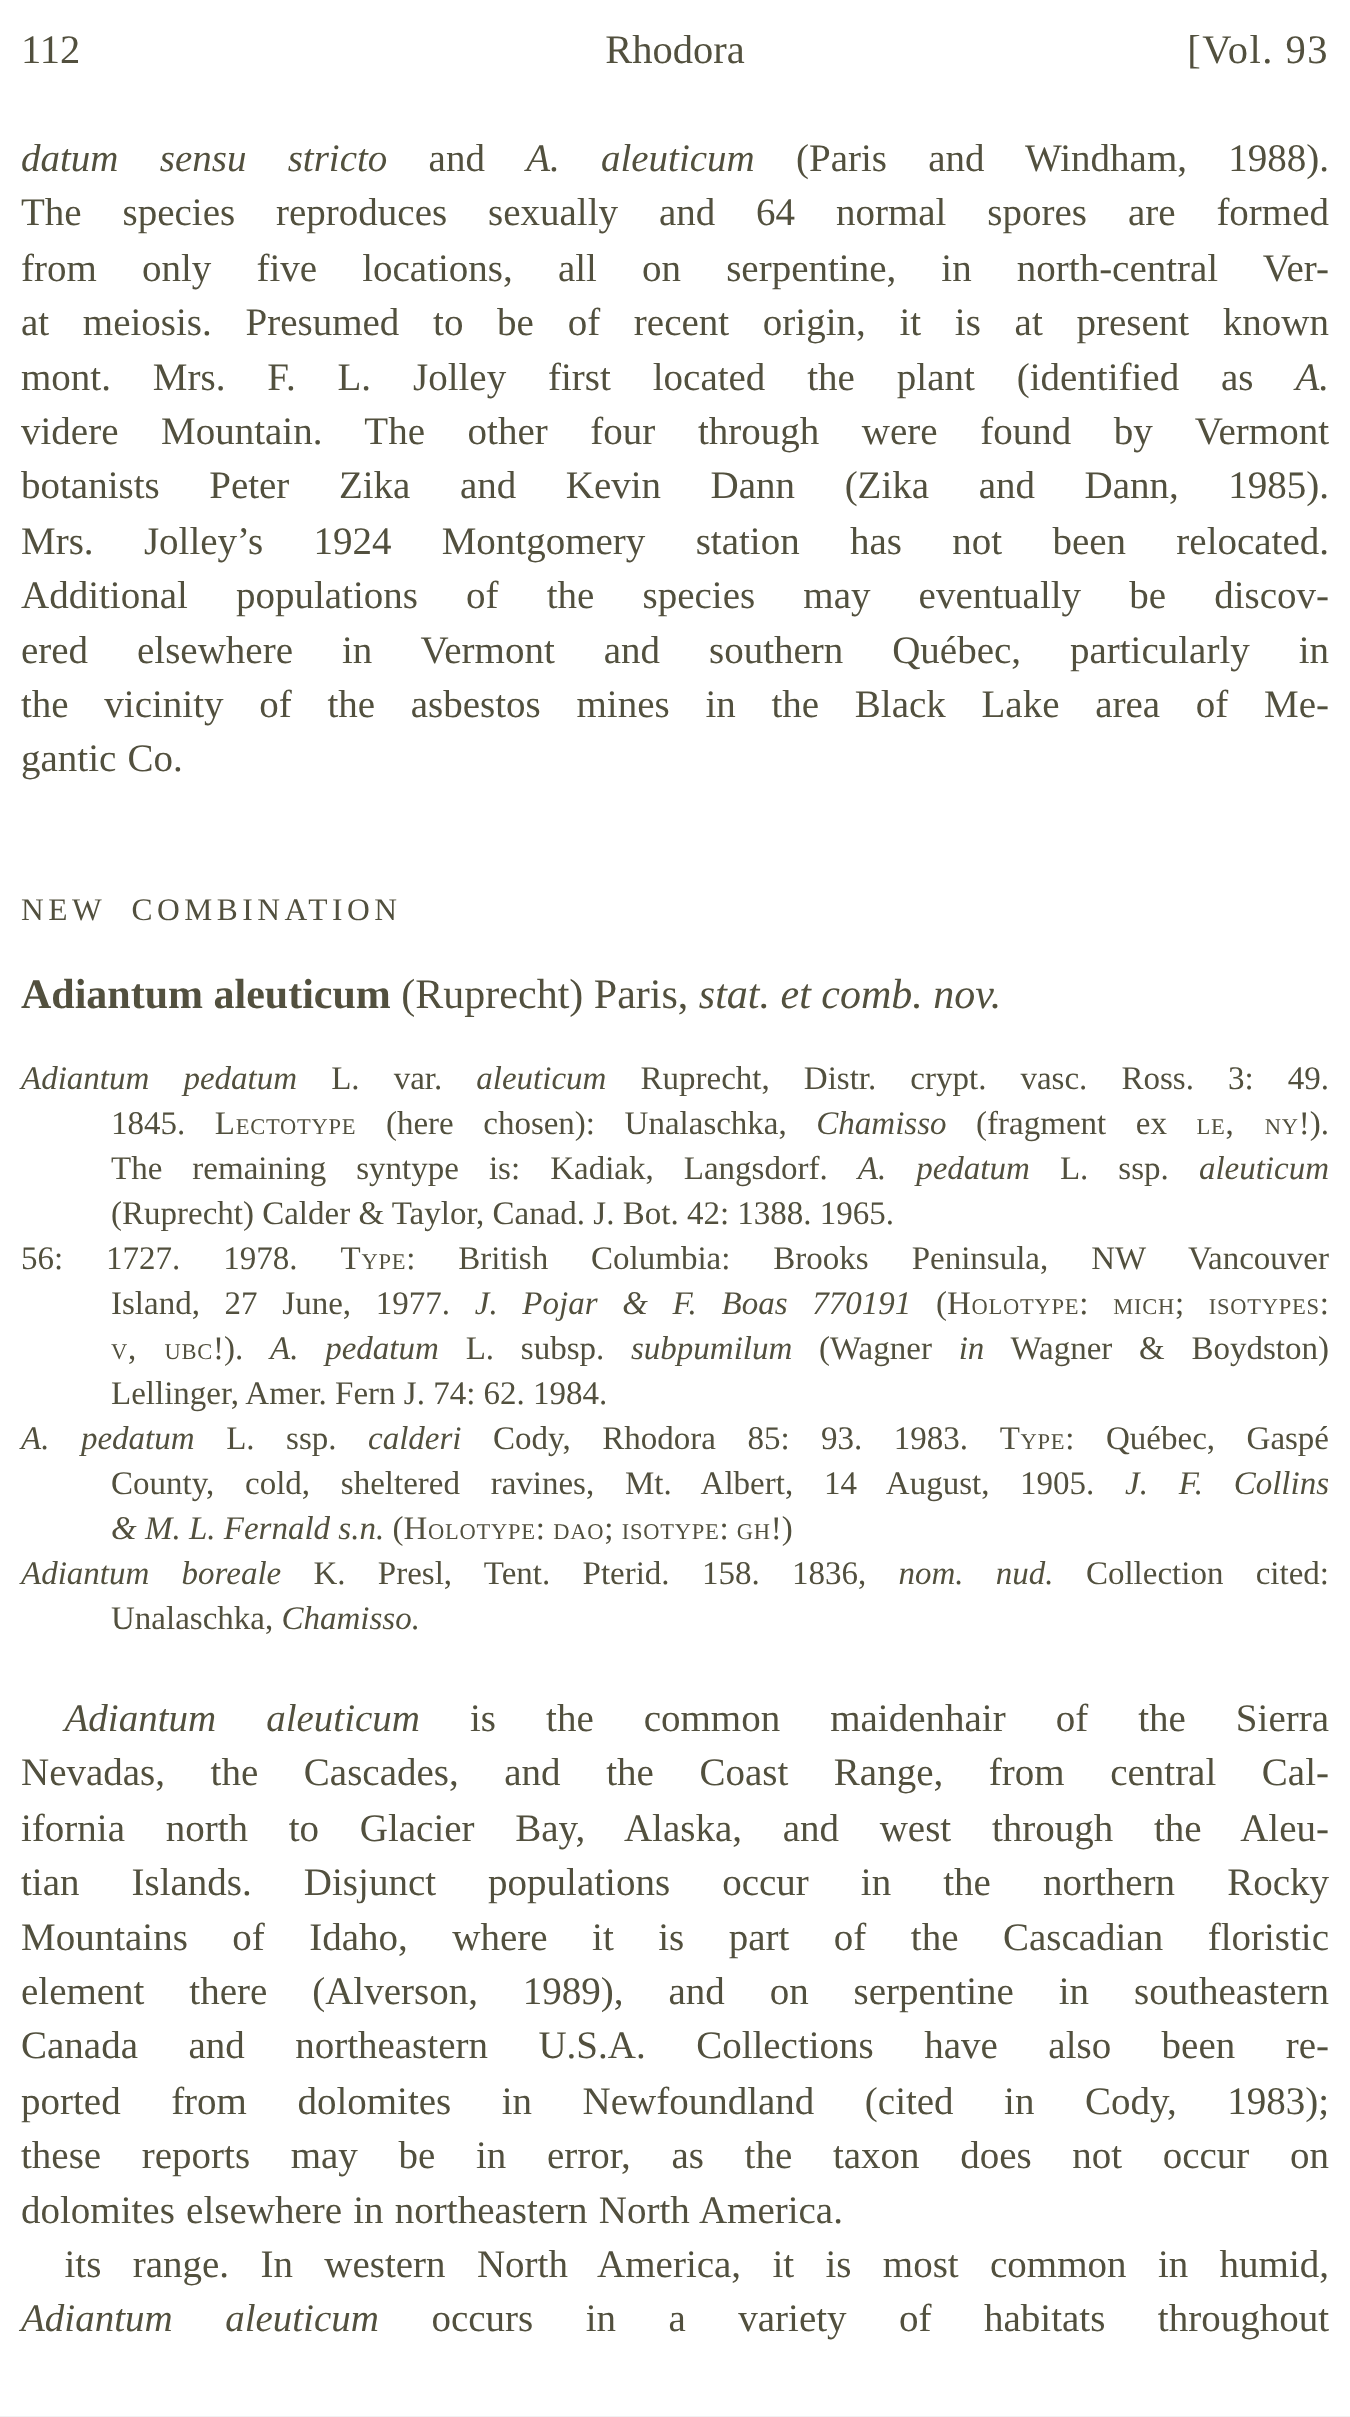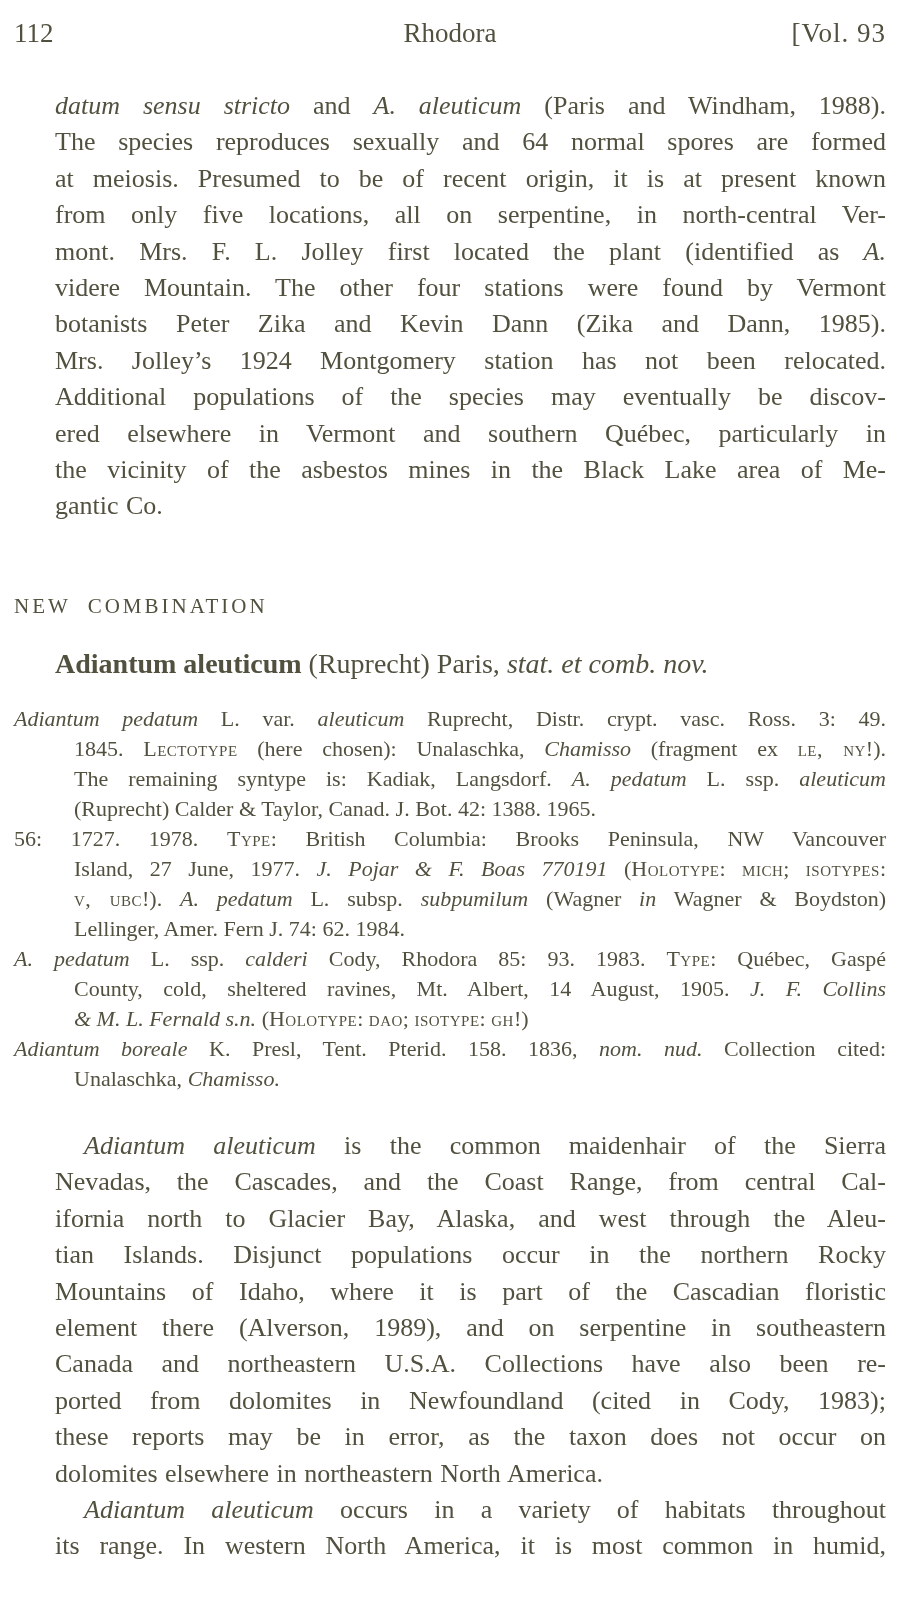--- a/index.html
+++ b/index.html
@@ -28,21 +28,20 @@
   }
   .page-header .hl{ text-align:left; }
   .page-header .hc{ text-align:left; }
   .page-header .hr{ text-align:right; letter-spacing:1px; }
 
   
   .para .line{
     white-space:nowrap;
     text-align:justify;
     text-align-last:justify;
-    margin-left:41px;
   }
   .para .line:last-child{ text-align-last:left; }
   .para.keep-just .line:last-child{ text-align-last:justify; }
 
   .body-para{
     font-size:26px;
     line-height:36.4px;
     word-spacing:1px;
   }
   .body-para.indent .line:first-child{ text-indent:29px; }
@@ -94,24 +93,24 @@
 
   <div class="page-header">
     <span class="hl">112</span>
     <span class="hc">Rhodora</span>
     <span class="hr">[Vol. 93</span>
   </div>
 
   <div id="para1" class="para body-para">
       <div class="line"><span class="s-i">datum sensu stricto</span><span class="s-r"> and </span><span class="s-i">A. aleuticum</span><span class="s-r"> (Paris and Windham, 1988).</span></div>
       <div class="line"><span class="s-r">The species reproduces sexually and 64 normal spores are formed</span></div>
+      <div class="line"><span class="s-r">from only five locations, all on serpentine, in north-central Ver-</span></div>
       <div class="line"><span class="s-r">at meiosis. Presumed to be of recent origin, it is at present known</span></div>
-      <div class="line"><span class="s-r">from only five locations, all on serpentine, in north-central Ver-</span></div>
       <div class="line"><span class="s-r">mont. Mrs. F. L. Jolley first located the plant (identified as </span><span class="s-i">A.</span></div>
-      <div class="line"><span class="s-r">videre Mountain. The other four stations were found by Vermont</span></div>
+      <div class="line"><span class="s-r">videre Mountain. The other four through were found by Vermont</span></div>
       <div class="line"><span class="s-r">botanists Peter Zika and Kevin Dann (Zika and Dann, 1985).</span></div>
       <div class="line"><span class="s-r">Mrs. Jolley’s 1924 Montgomery station has not been relocated.</span></div>
       <div class="line"><span class="s-r">Additional populations of the species may eventually be discov-</span></div>
       <div class="line"><span class="s-r">ered elsewhere in Vermont and southern Québec, particularly in</span></div>
       <div class="line"><span class="s-r">the vicinity of the asbestos mines in the Black Lake area of Me-</span></div>
       <div class="line"><span class="s-r">gantic Co.</span></div>
     </div>
 
   <div class="section-heading">NEW COMBINATION</div>
 
@@ -150,17 +149,17 @@
       <div class="line"><span class="s-r">tian Islands. Disjunct populations occur in the northern Rocky</span></div>
       <div class="line"><span class="s-r">Mountains of Idaho, where it is part of the Cascadian floristic</span></div>
       <div class="line"><span class="s-r">element there (Alverson, 1989), and on serpentine in southeastern</span></div>
       <div class="line"><span class="s-r">Canada and northeastern U.S.A. Collections have also been re-</span></div>
       <div class="line"><span class="s-r">ported from dolomites in Newfoundland (cited in Cody, 1983);</span></div>
       <div class="line"><span class="s-r">these reports may be in error, as the taxon does not occur on</span></div>
       <div class="line"><span class="s-r">dolomites elsewhere in northeastern North America.</span></div>
     </div>
 
   <div id="para3" class="para body-para indent keep-just">
+      <div class="line"><span class="s-r">its range. In western North America, it is most common in humid,</span></div>
       <div class="line"><span class="s-i">Adiantum aleuticum</span><span class="s-r"> occurs in a variety of habitats throughout</span></div>
-      <div class="line"><span class="s-r">its range. In western North America, it is most common in humid,</span></div>
     </div>
 
 </div>
 
 </body></html>

